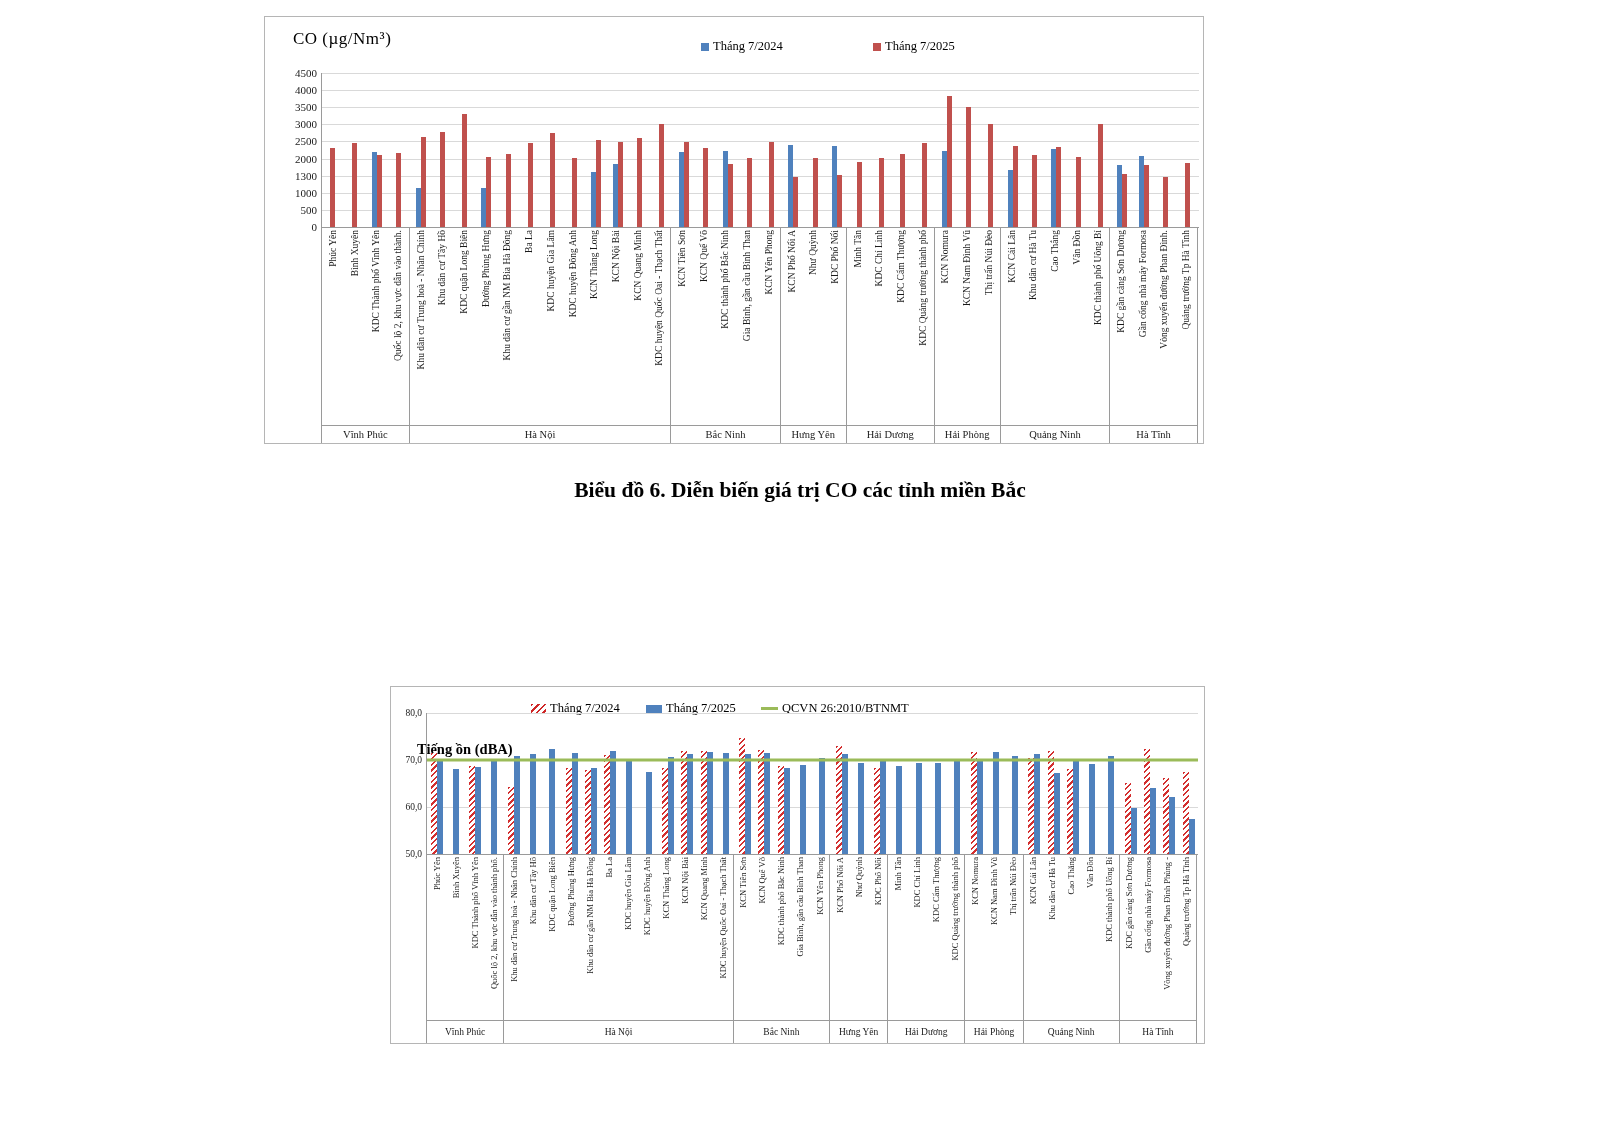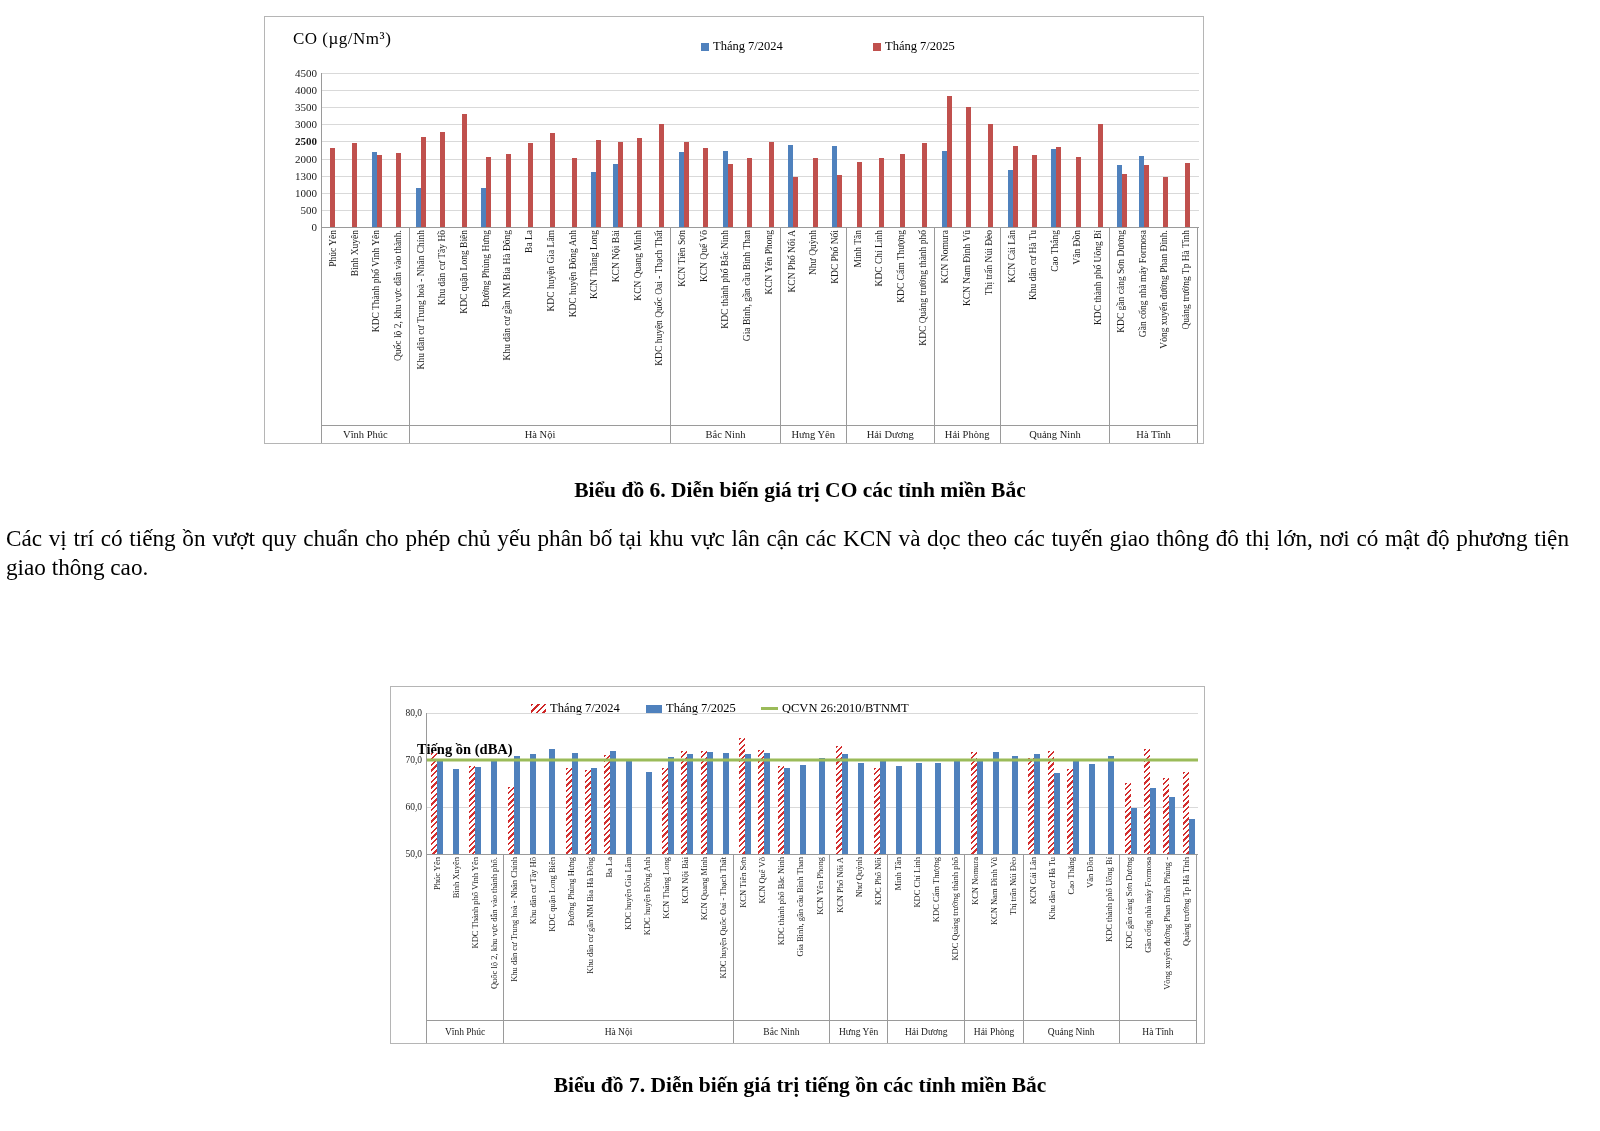--- a/index.html
+++ b/index.html
@@ -84,21 +84,21 @@
         <div class="ytick" style="bottom: 0%;">0</div>
         <div class="grid" style="bottom: calc(11.1111% - 1px);"></div>
         <div class="ytick" style="bottom: 11.1111%;">500</div>
         <div class="grid" style="bottom: calc(22.2222% - 1px);"></div>
         <div class="ytick" style="bottom: 22.2222%;">1000</div>
         <div class="grid" style="bottom: calc(33.3333% - 1px);"></div>
         <div class="ytick" style="bottom: 33.3333%;">1300</div>
         <div class="grid" style="bottom: calc(44.4444% - 1px);"></div>
         <div class="ytick" style="bottom: 44.4444%;">2000</div>
         <div class="grid" style="bottom: calc(55.5556% - 1px);"></div>
-        <div class="ytick" style="bottom: 55.5556%; font-weight: bold;">2500</div>
+        <div class="ytick" style="bottom: 55.5556%;">2500</div>
         <div class="grid" style="bottom: calc(66.6667% - 1px);"></div>
         <div class="ytick" style="bottom: 66.6667%;">3000</div>
         <div class="grid" style="bottom: calc(77.7778% - 1px);"></div>
         <div class="ytick" style="bottom: 77.7778%;">3500</div>
         <div class="grid" style="bottom: calc(88.8889% - 1px);"></div>
         <div class="ytick" style="bottom: 88.8889%;">4000</div>
         <div class="grid" style="bottom: calc(100% - 1px);"></div>
         <div class="ytick" style="bottom: 100%;">4500</div>
         <div class="bars">
           <div class="bgroup">
@@ -397,21 +397,20 @@
             </div>
           </div>
           <div class="provname">Hà Tĩnh</div>
         </div>
       </div>
   </div>
 
   <div class="figcaption" id="caption-6">Biểu đồ 6. Diễn biến giá trị CO các tỉnh miền Bắc</div>
 
   <div class="bodytext">
-    <p>Các vị trí có tiếng ồn vượt quy chuẩn cho phép chủ yếu phân bố tại khu vực lân cận các KCN và dọc theo các tuyến giao thông đô thị lớn, nơi có mật độ phương tiện giao thông cao.</p>
   </div>
 
   <div class="chart-frame" id="noise-box">
     <div class="chart-title">Tiếng ồn (dBA)</div>
 
     <div class="legend-item" style="left:140px;top:14px;">
       <span class="sw sw-hatch"></span>
       <span>Tháng 7/2024</span>
     </div>
     <div class="legend-item" style="left:255px;top:14px;">
@@ -734,15 +733,14 @@
             </div>
             <div class="xlabel">
               <span>Quảng trường Tp Hà Tĩnh</span>
             </div>
           </div>
           <div class="provname">Hà Tĩnh</div>
         </div>
       </div>
   </div>
 
-  <div class="figcaption" id="caption-7">Biểu đồ 7. Diễn biến giá trị tiếng ồn các tỉnh miền Bắc</div>
 
 </div>
 
 </body></html>

